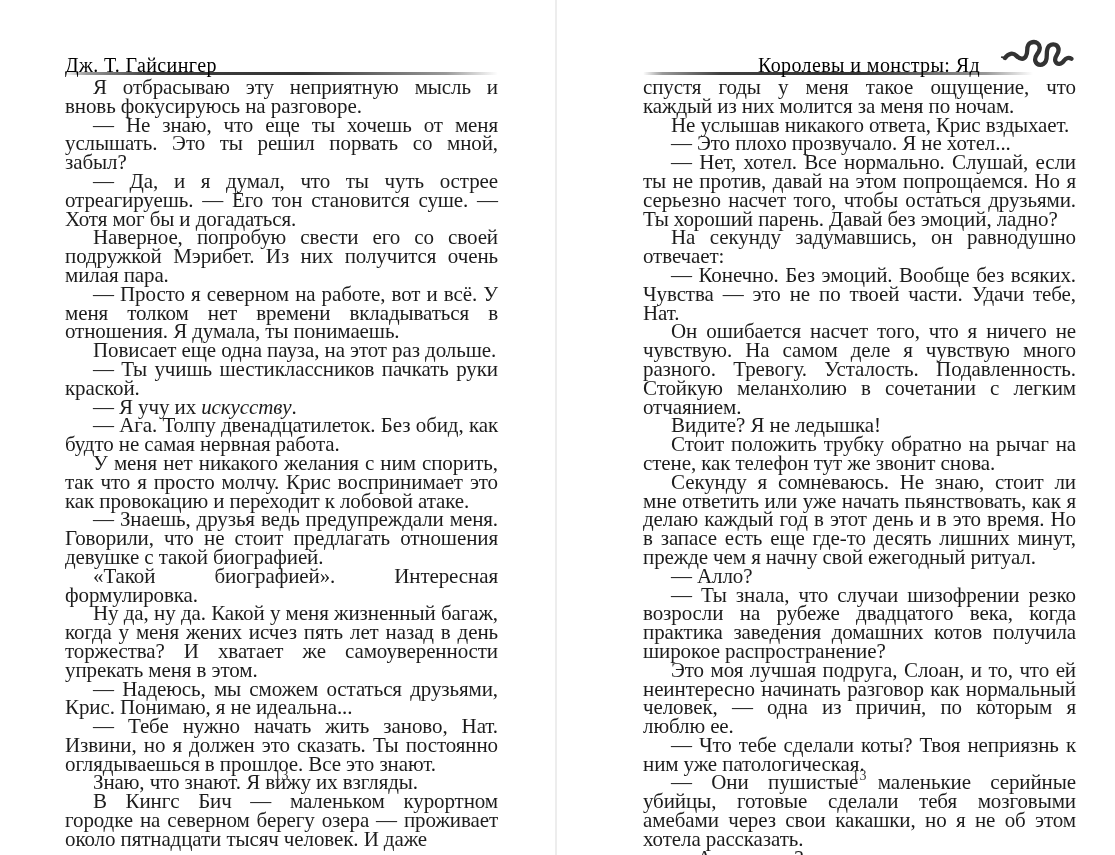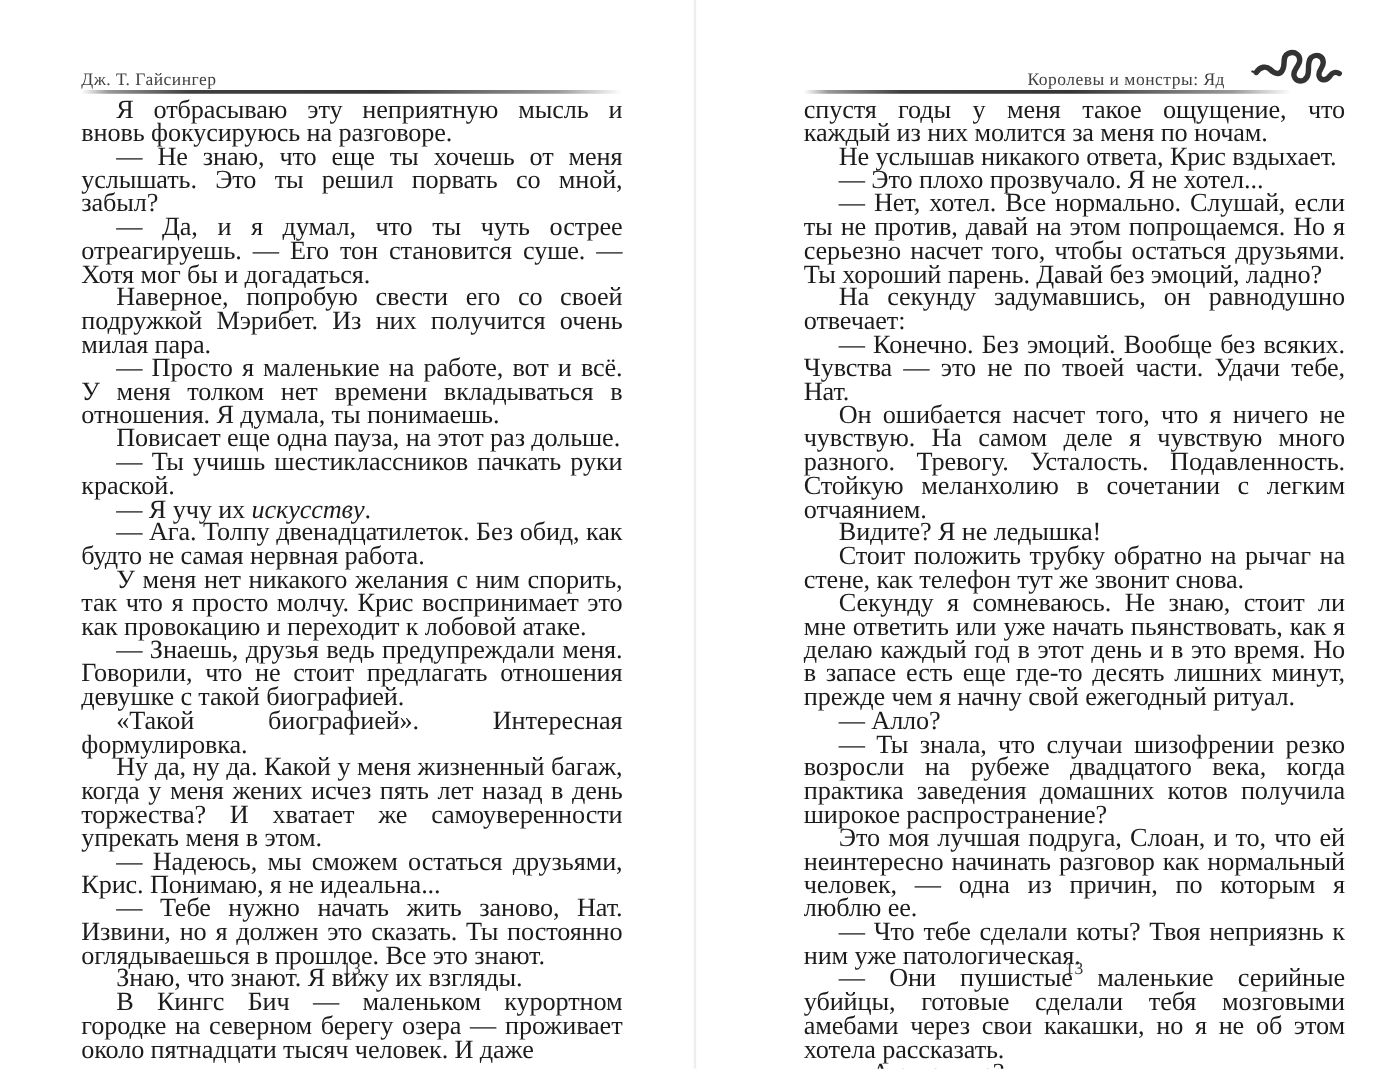--- a/index.html
+++ b/index.html
@@ -15,21 +15,21 @@
   }
   .page{
     position:absolute;top:42px;width:433px;height:760px;
   }
   .page.left{left:65px;}
   .page.right{left:643px;}
   .running-row{
     display:flex;align-items:center;height:26px;
   }
   .running-head{
-    font-size:14px;letter-spacing:0.4px;color:#404040;
+    font-size:20px;letter-spacing:0.4px;color:#000000;
     white-space:nowrap;
     margin-top:20px;
   }
   .running-row.left-head .running-head{text-align:left;flex:1;}
   .running-row.right-head .running-head{text-align:right;flex:1;padding-right:18px;}
   .ornament{display:inline-block;width:78px;height:32px;flex:0 0 auto;margin-top:-2px;}
   .rule{
     height:3px;margin-top:4px;border-radius:2px;
     background:linear-gradient(90deg,
       rgba(70,70,70,0) 0%,
@@ -62,21 +62,21 @@
 <section class="page left">
   <div class="running-row left-head">
     <div class="running-head">Дж. Т. Гайсингер</div>
   </div>
   <div class="rule"></div>
   <div class="page-body">
       <p class="para"><span>Я отбрасываю эту неприятную мысль и вновь фокусируюсь на разговоре.</span></p>
       <p class="para"><span>— Не знаю, что еще ты хочешь от меня услышать. Это ты решил порвать со мной, забыл?</span></p>
       <p class="para"><span>— Да, и я думал, что ты чуть острее отреагируешь. — Его тон становится суше. — Хотя мог бы и догадаться.</span></p>
       <p class="para"><span>Наверное, попробую свести его со своей подружкой Мэрибет. Из них получится очень милая пара.</span></p>
-      <p class="para"><span>— Просто я маленькие на работе, вот и всё. У меня толком нет времени вкладываться в отношения. Я думала, ты понимаешь.</span></p>
+      <p class="para"><span>— Просто я северном на работе, вот и всё. У меня толком нет времени вкладываться в отношения. Я думала, ты понимаешь.</span></p>
       <p class="para"><span>Повисает еще одна пауза, на этот раз дольше.</span></p>
       <p class="para"><span>— Ты учишь шестиклассников пачкать руки краской.</span></p>
       <p class="para"><span>— Я учу их </span><em>искусству</em><span>.</span></p>
       <p class="para"><span>— Ага. Толпу двенадцатилеток. Без обид, как будто не самая нервная работа.</span></p>
       <p class="para"><span>У меня нет никакого желания с ним спорить, так что я просто молчу. Крис воспринимает это как провокацию и переходит к лобовой атаке.</span></p>
       <p class="para"><span>— Знаешь, друзья ведь предупреждали меня. Говорили, что не стоит предлагать отношения девушке с такой биографией.</span></p>
       <p class="para"><span>«Такой биографией». Интересная формулировка.</span></p>
       <p class="para"><span>Ну да, ну да. Какой у меня жизненный багаж, когда у меня жених исчез пять лет назад в день торжества? И хватает же самоуверенности упрекать меня в этом.</span></p>
       <p class="para"><span>— Надеюсь, мы сможем остаться друзьями, Крис. Понимаю, я не идеальна...</span></p>
       <p class="para"><span>— Тебе нужно начать жить заново, Нат. Извини, но я должен это сказать. Ты постоянно оглядываешься в прошлое. Все это знают.</span></p>

